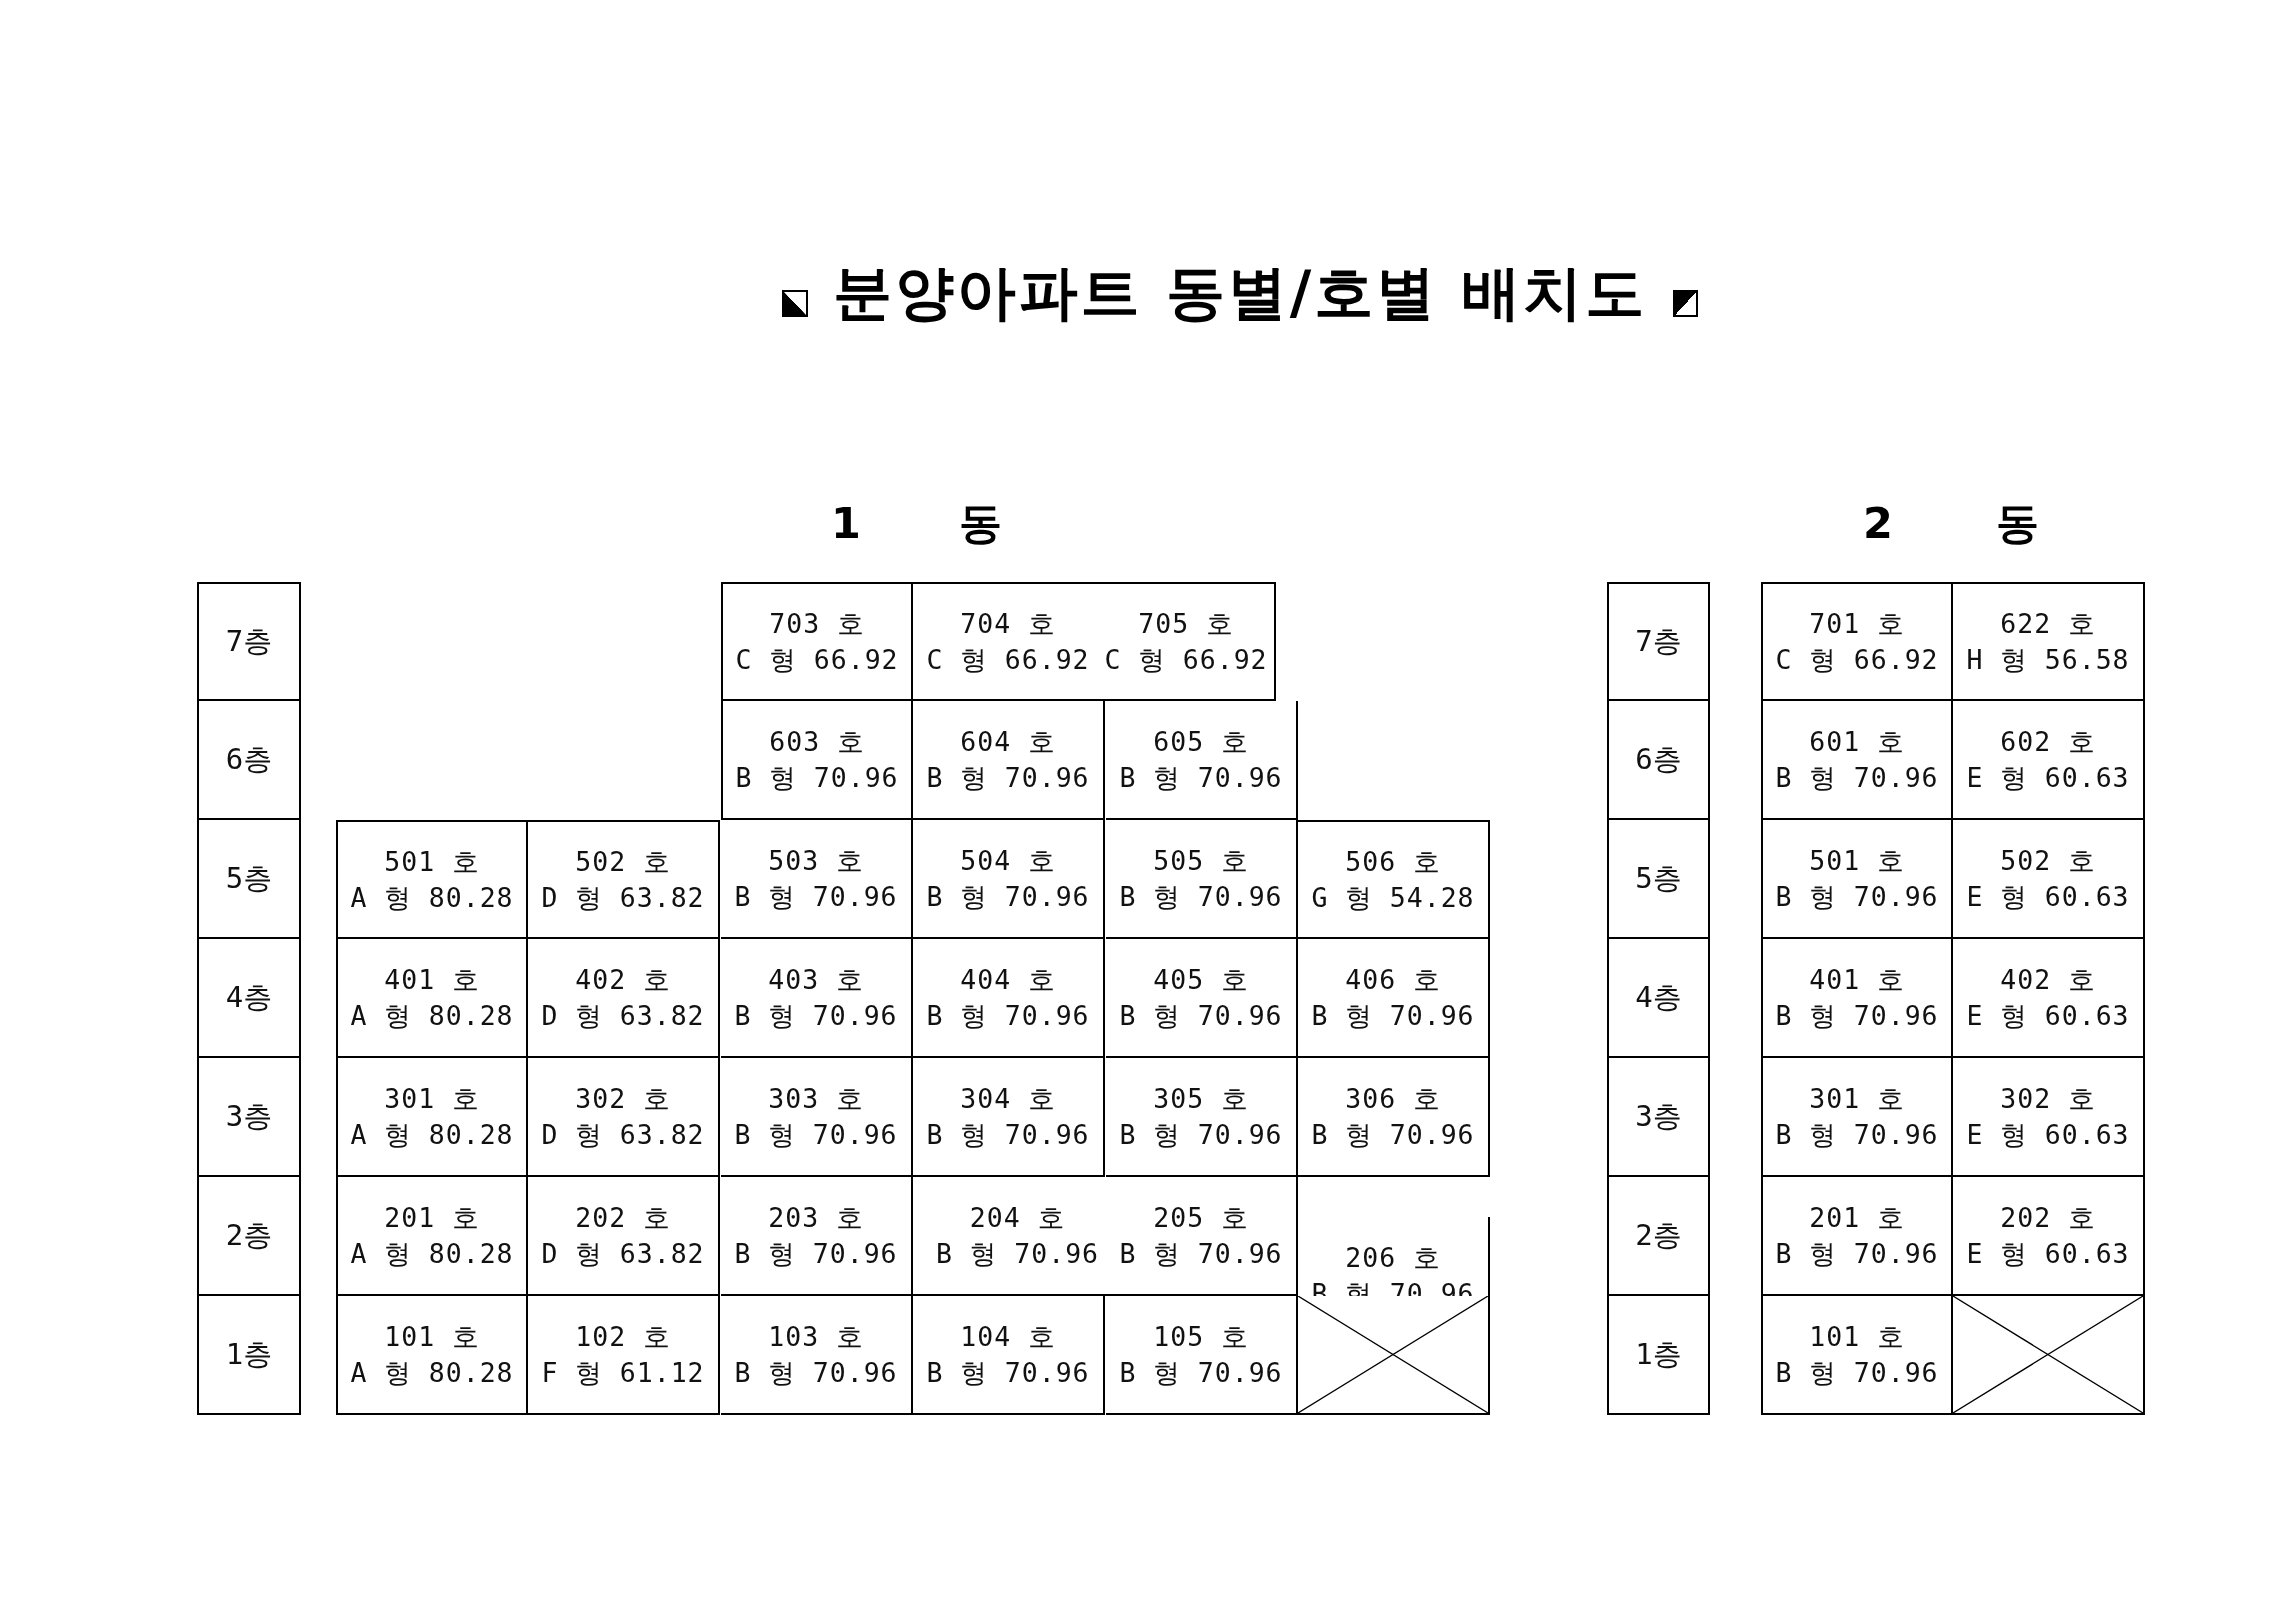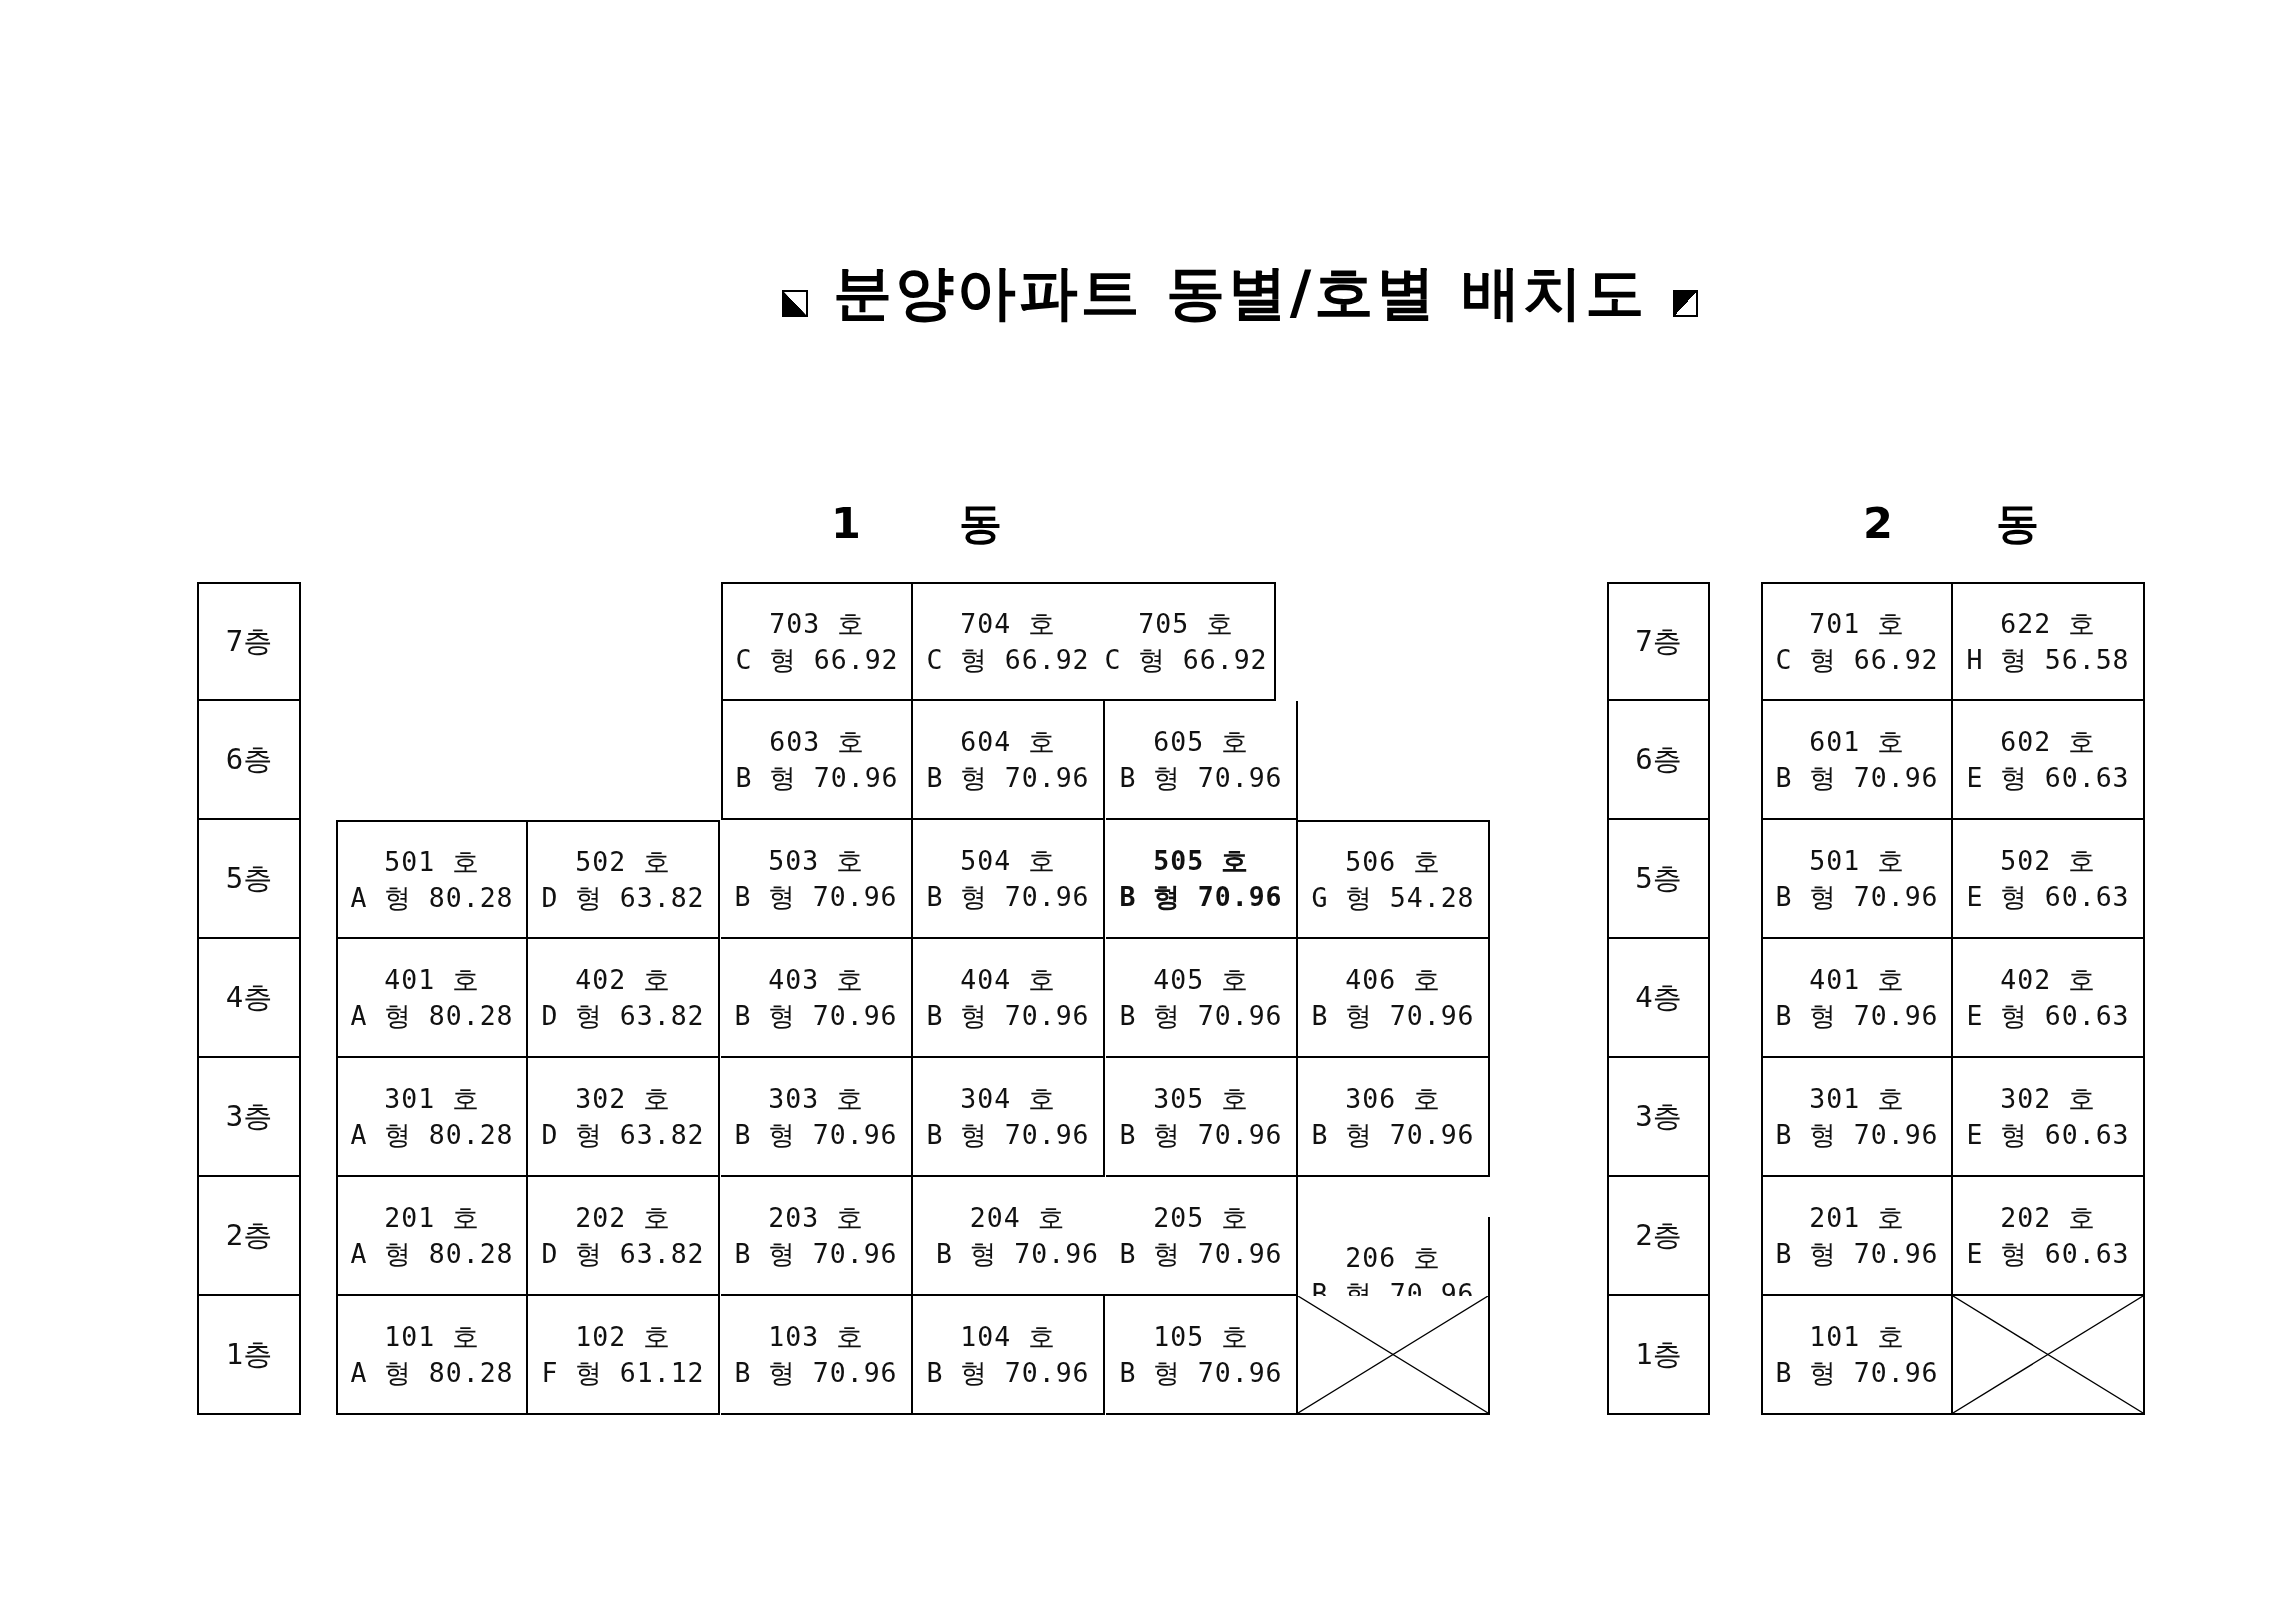--- a/index.html
+++ b/index.html
@@ -142,21 +142,21 @@
         <div class="l2">D 형 63.82</div>
       </div>
       <div class="cell unit-cell" style="left: 385px; top: 238px; width: 192px; height: 119px;">
         <div class="l1">503 호</div>
         <div class="l2">B 형 70.96</div>
       </div>
       <div class="cell unit-cell" style="left: 577px; top: 238px; width: 192px; height: 119px;">
         <div class="l1">504 호</div>
         <div class="l2">B 형 70.96</div>
       </div>
-      <div class="cell unit-cell" style="left: 770px; top: 238px; width: 192px; height: 119px; font-weight: bold;">
+      <div class="cell unit-cell" style="left: 770px; top: 238px; width: 192px; height: 119px;">
         <div class="l1">505 호</div>
         <div class="l2">B 형 70.96</div>
       </div>
       <div class="cell unit-cell bt" style="left: 962px; top: 238px; width: 192px; height: 119px;">
         <div class="l1">506 호</div>
         <div class="l2">G 형 54.28</div>
       </div>
       <div class="cell unit-cell bl" style="left: 0px; top: 357px; width: 192px; height: 119px;">
         <div class="l1">401 호</div>
         <div class="l2">A 형 80.28</div>

